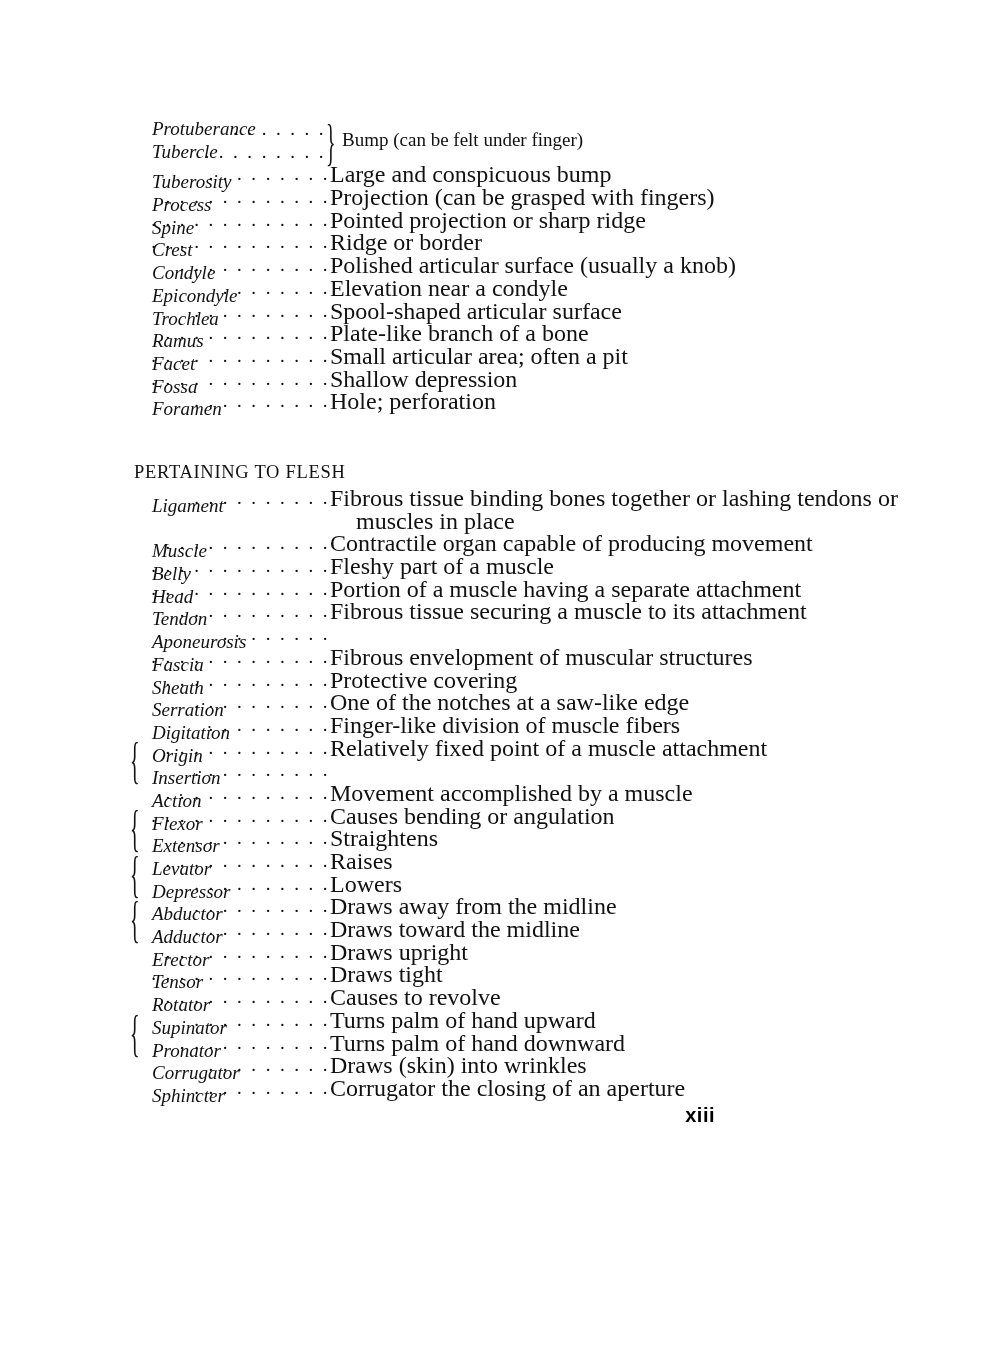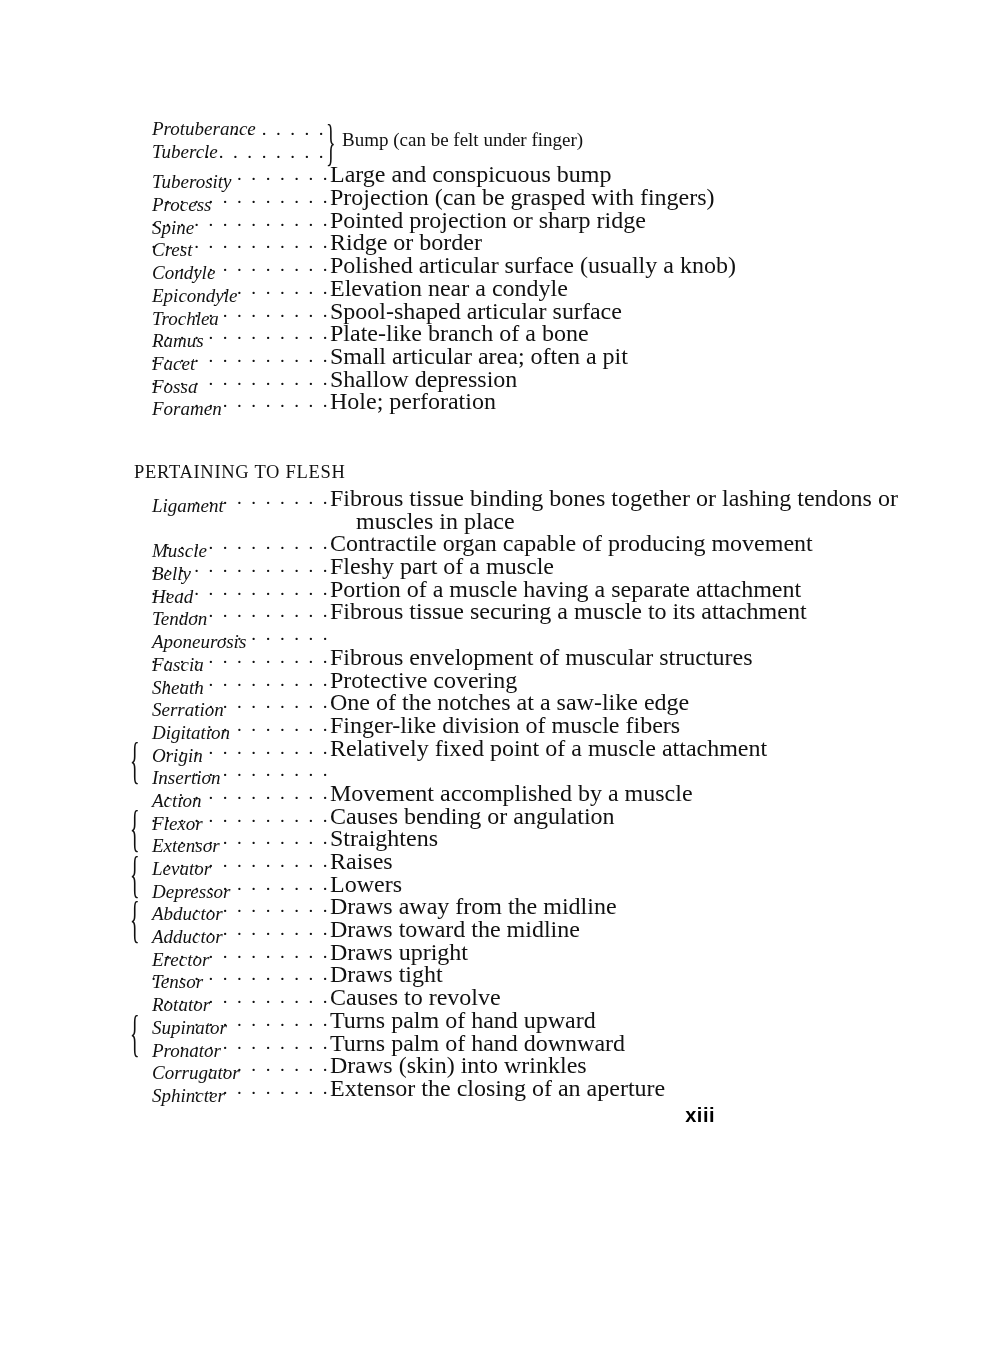--- a/index.html
+++ b/index.html
@@ -361,20 +361,20 @@
           <span class="desc"><span>Turns palm of hand downward</span></span>
         </div>
         <div class="entry">
           <span class="term">Corrugator</span>
           <span class="leader" style="left: 24px; width: 178px;">. . . . . . . . .</span>
           <span class="desc"><span>Draws (skin) into wrinkles</span></span>
         </div>
         <div class="entry">
           <span class="term">Sphincter</span>
           <span class="leader" style="left: 24px; width: 178px;">. . . . . . . . . .</span>
-          <span class="desc"><span>Extensor the closing of an aperture</span></span>
+          <span class="desc"><span>Corrugator the closing of an aperture</span></span>
         </div>
       </div>
   </div>
 
   <div class="page-number">xiii</div>
 
 </div>
 
 </body></html>

